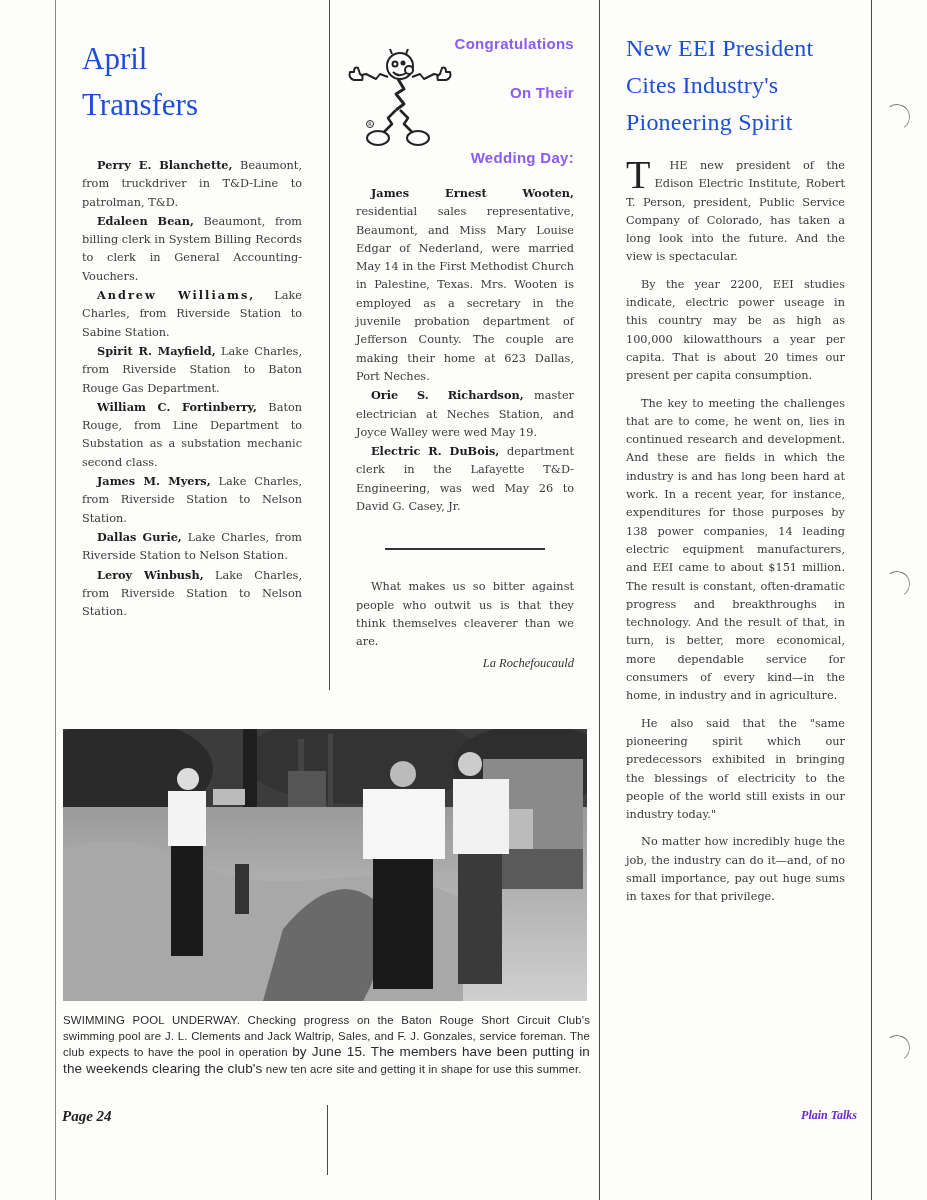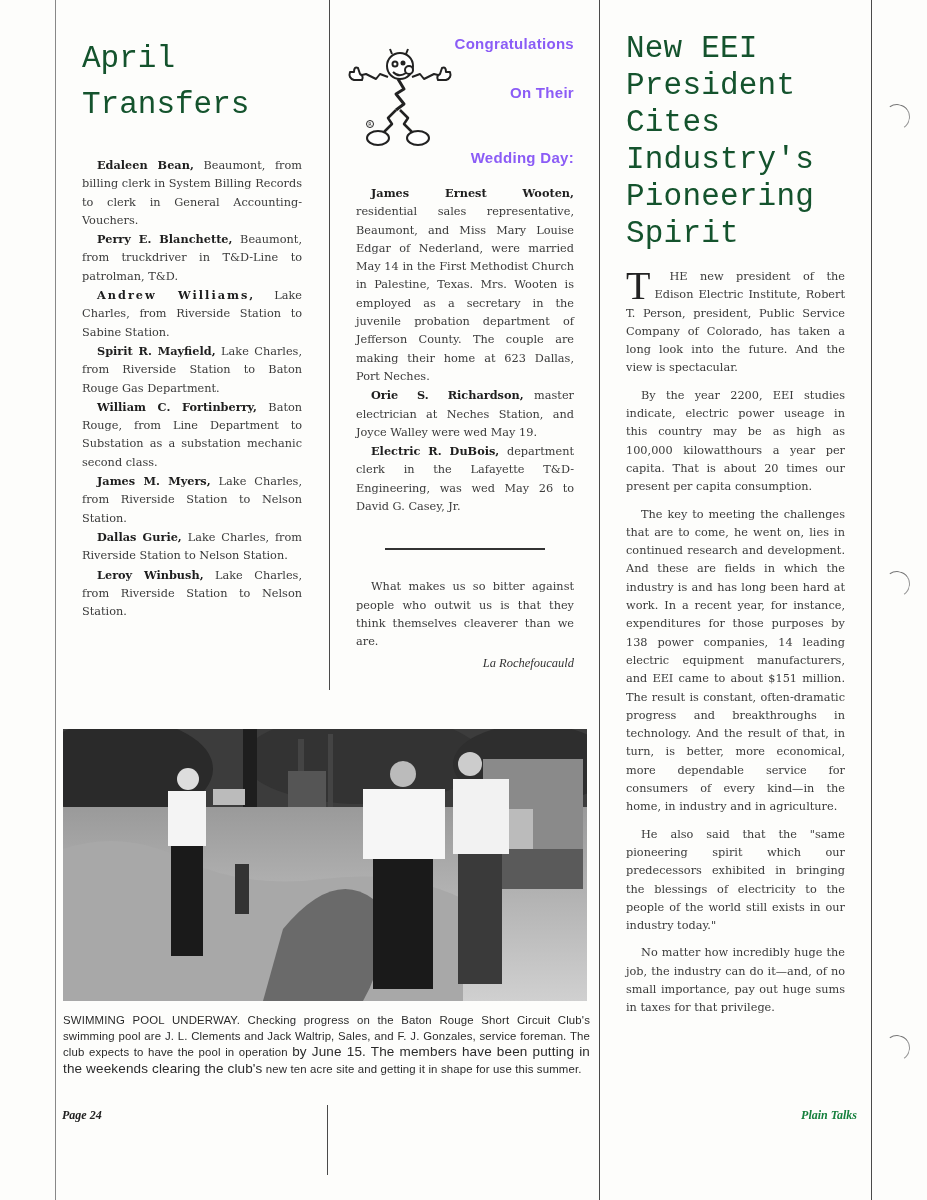--- a/index.html
+++ b/index.html
@@ -10,23 +10,23 @@
   .punch { position: absolute; width: 26px; height: 26px; border-radius: 50%;
            border-top: 1.5px solid #777; border-right: 1.5px solid #999;
            border-left: 1.5px solid transparent; border-bottom: 1.5px solid transparent;
            transform: rotate(10deg); }
 
   .col { position: absolute; }
   .col1 { left: 82px; top: 36px; width: 220px; }
   .col2 { left: 356px; top: 30px; width: 218px; }
   .col3 { left: 626px; top: 30px; width: 219px; }
 
-  .headline { font-family: Liberation Mono, monospace; font-weight: normal; color: #14532d; }
+  .headline { font-family: Liberation Serif, serif; font-weight: normal; color: #1d4ed8; }
   .h-april { font-size: 31px; line-height: 46px; }
-  .h-eei { font-size: 31px; line-height: 37px; letter-spacing: 0.2px; }
+  .h-eei { font-size: 24px; line-height: 37px; letter-spacing: 0.2px; }
 
   .body-text { font-family: "DejaVu Serif", serif; font-size: 11.3px; line-height: 18.3px;
                color: #3a3a3a; text-align: justify; }
   .body-text p { text-indent: 15px; }
   .body-text b { color: #1e1e1e; }
 
   .col1 .body-text { margin-top: 28px; }
 
   .congrats { position: relative; height: 132px; }
   .congrats .mascot { position: absolute; left: -12px; top: 14px; width: 112px; height: 108px; }
@@ -52,45 +52,45 @@
   .lead p:first-child { text-indent: 15px; }
 
   .photo { position: absolute; left: 63px; top: 729px; width: 524px; height: 272px;
            background: #888; overflow: hidden; }
   .caption { position: absolute; left: 63px; top: 1013px; width: 527px;
              font-family: "Liberation Sans", sans-serif; font-size: 11.4px; line-height: 15.5px;
              color: #2a2a2a; text-align: justify; letter-spacing: 0.15px; }
   .caption .big { font-size: 13.5px; }
 
   .footer-left { position: absolute; left: 62px; top: 1108px; font-family: "Liberation Serif", serif;
-                 font-style: italic; font-weight: bold; font-size: 12px; color: #222; text-align: right; }
+                 font-style: italic; font-weight: bold; font-size: 15px; color: #222; text-align: right; }
   .footer-right { position: absolute; right: 70px; top: 1108px; font-family: "Liberation Serif", serif;
-                  font-style: italic; font-weight: bold; font-size: 12px; color: #15803d; }
+                  font-style: italic; font-weight: bold; font-size: 12px; color: #6d28d9; }
 </style>
 </head>
 <body>
 
 <div class="vline" style="left:55px; top:0; height:1200px; background:#888;"></div>
 <div class="vline" style="left:329px; top:0; height:690px;"></div>
 <div class="vline" style="left:599px; top:0; height:1200px;"></div>
 <div class="vline" style="left:327px; top:1105px; height:70px;"></div>
 <div class="vline" style="left:871px; top:0; height:1200px;"></div>
 
 <div class="punch" style="left:884px; top:104px;"></div>
 <div class="punch" style="left:884px; top:571px;"></div>
 <div class="punch" style="left:884px; top:1035px;"></div>
 
 <section class="col col1">
   <h1 class="headline h-april">
     <span>April</span><br>
     <span>Transfers</span>
   </h1>
   <div class="body-text">
+    <p><b>Perry E. Blanchette,</b><span> Beaumont, from truckdriver in T&amp;D-Line to patrolman, T&amp;D.</span></p>
     <p><b>Edaleen Bean,</b><span> Beaumont, from billing clerk in System Billing Records to clerk in General Accounting-Vouchers.</span></p>
-    <p><b>Perry E. Blanchette,</b><span> Beaumont, from truckdriver in T&amp;D-Line to patrolman, T&amp;D.</span></p>
     <p><b style="letter-spacing:2px">Andrew Williams,</b><span> Lake Charles, from Riverside Station to Sabine Station.</span></p>
     <p><b>Spirit R. Mayfield,</b><span> Lake Charles, from Riverside Station to Baton Rouge Gas Department.</span></p>
     <p><b>William C. Fortinberry,</b><span> Baton Rouge, from Line Department to Substation as a substation mechanic second class.</span></p>
     <p><b>James M. Myers,</b><span> Lake Charles, from Riverside Station to Nelson Station.</span></p>
     <p><b>Dallas Gurie,</b><span> Lake Charles, from Riverside Station to Nelson Station.</span></p>
     <p><b>Leroy Winbush,</b><span> Lake Charles, from Riverside Station to Nelson Station.</span></p>
   </div>
 </section>
 
 <section class="col col2">

